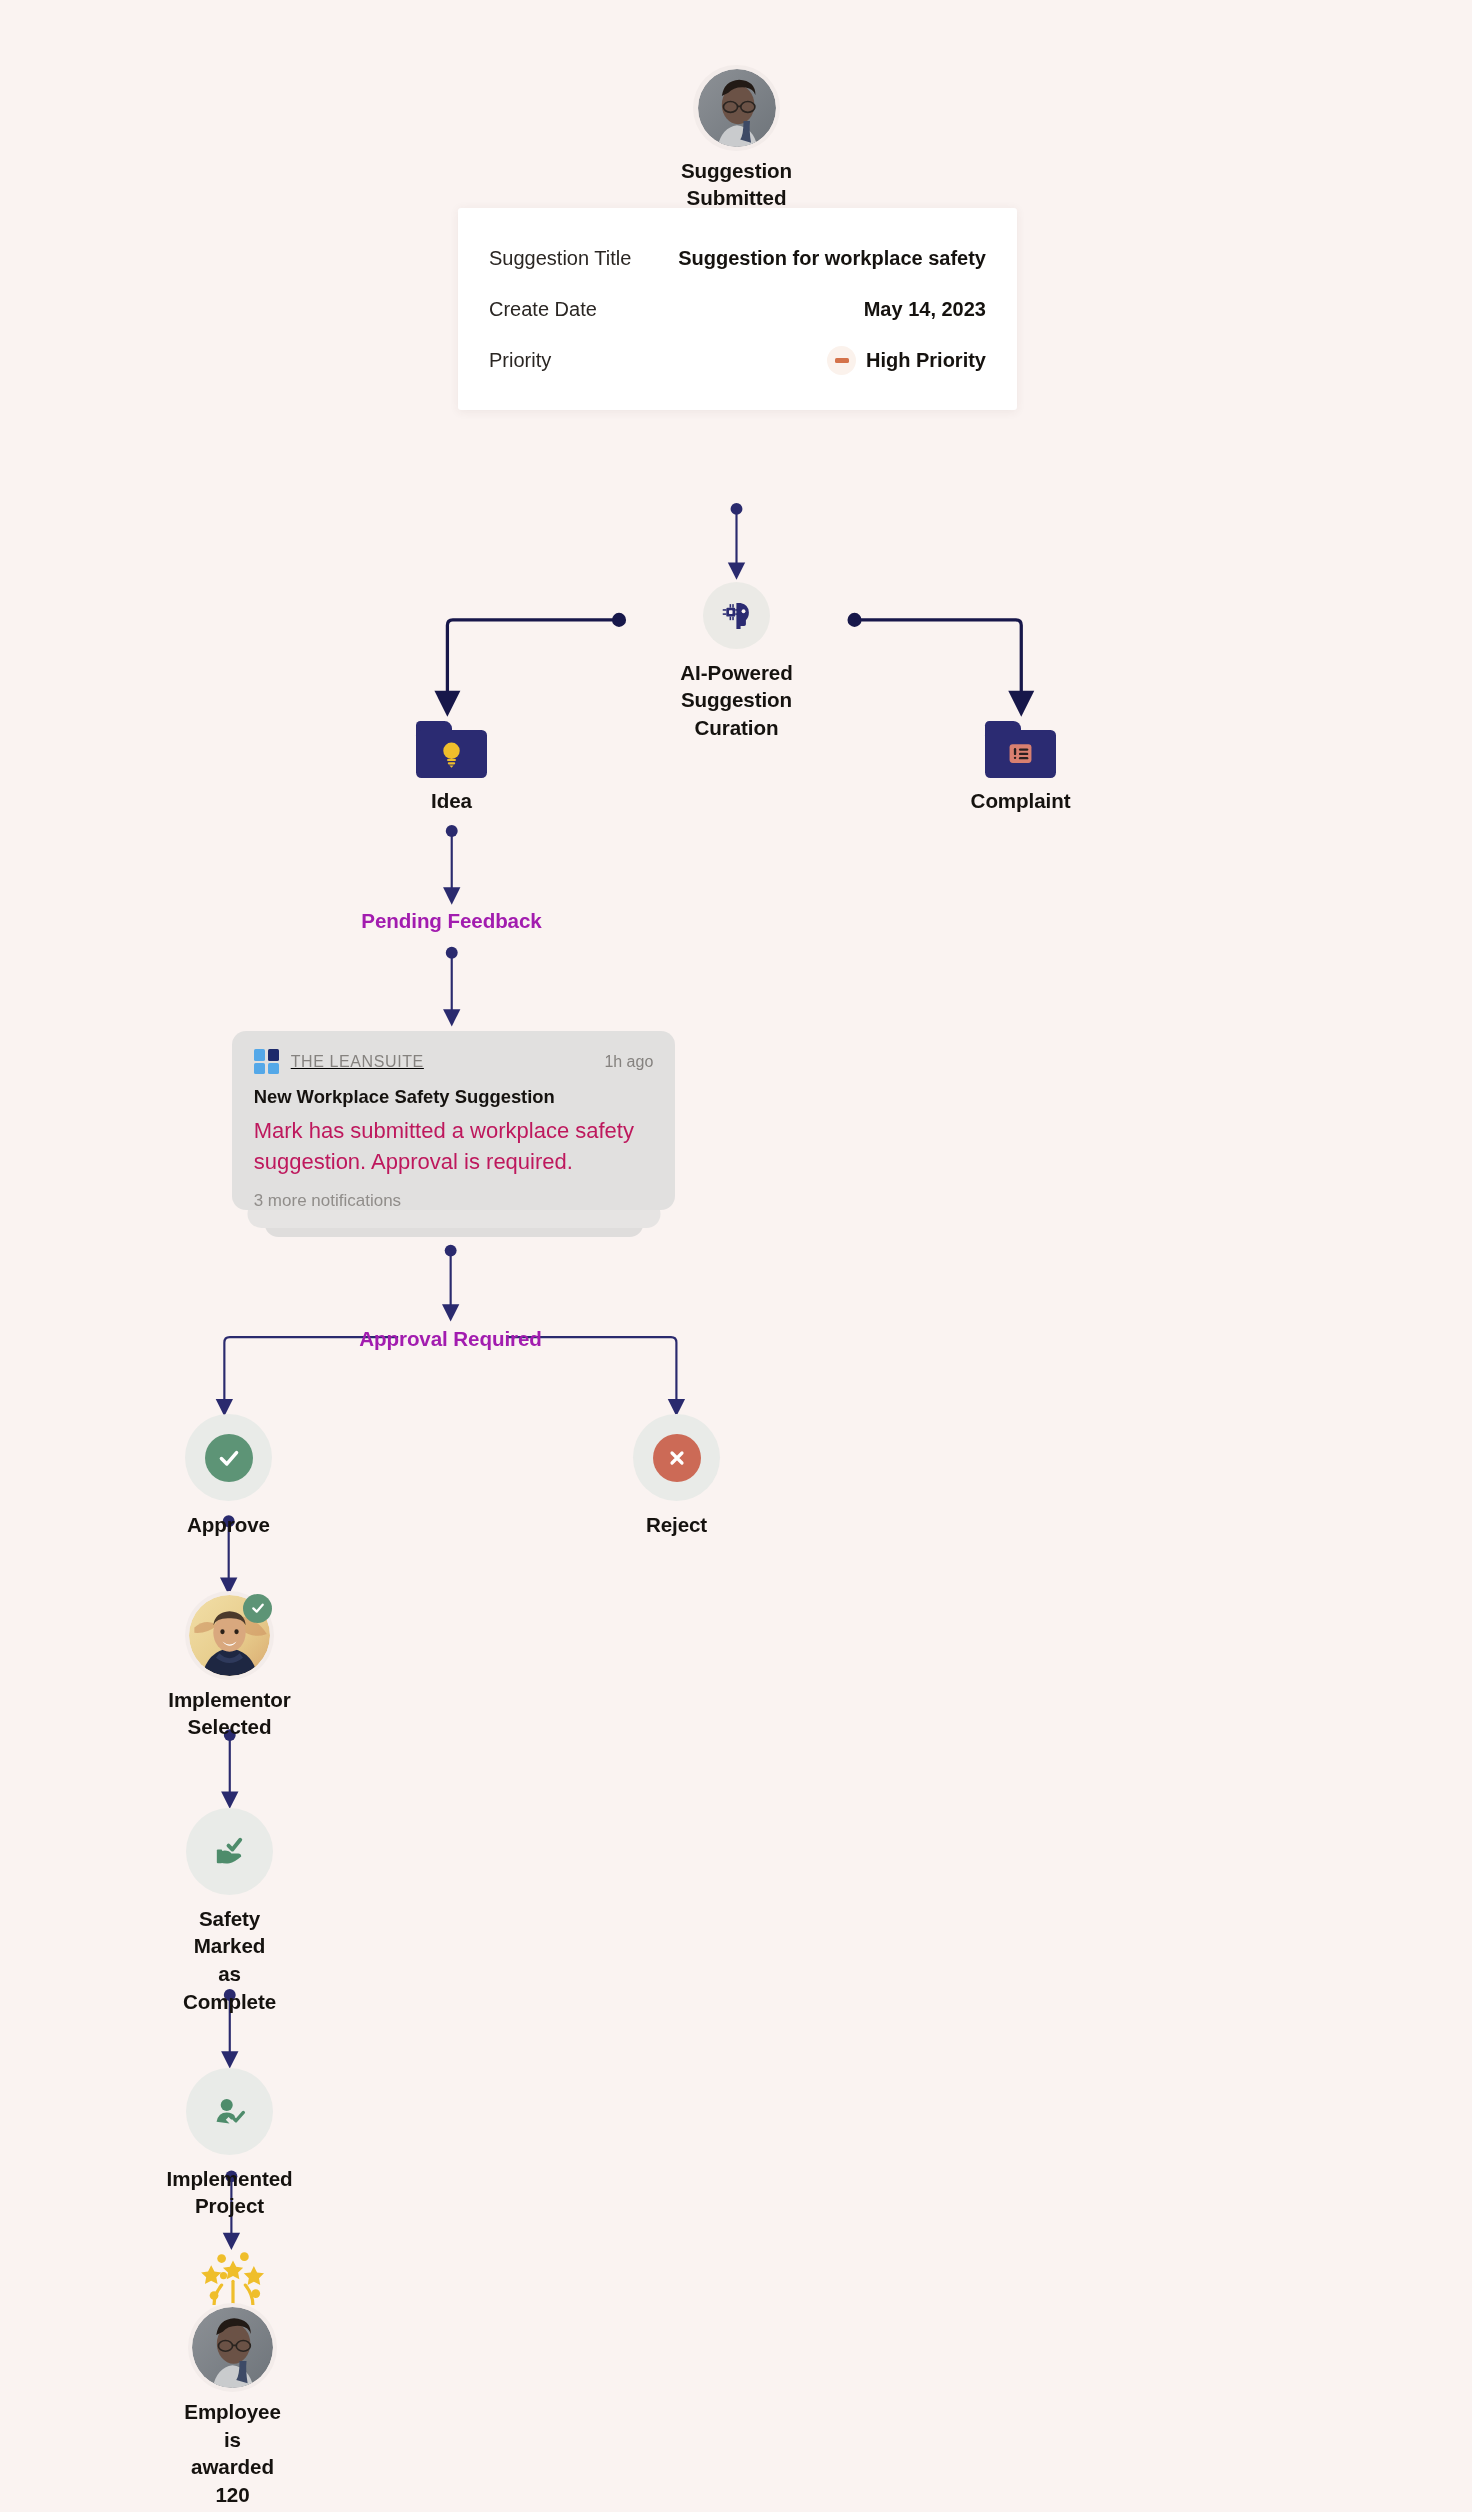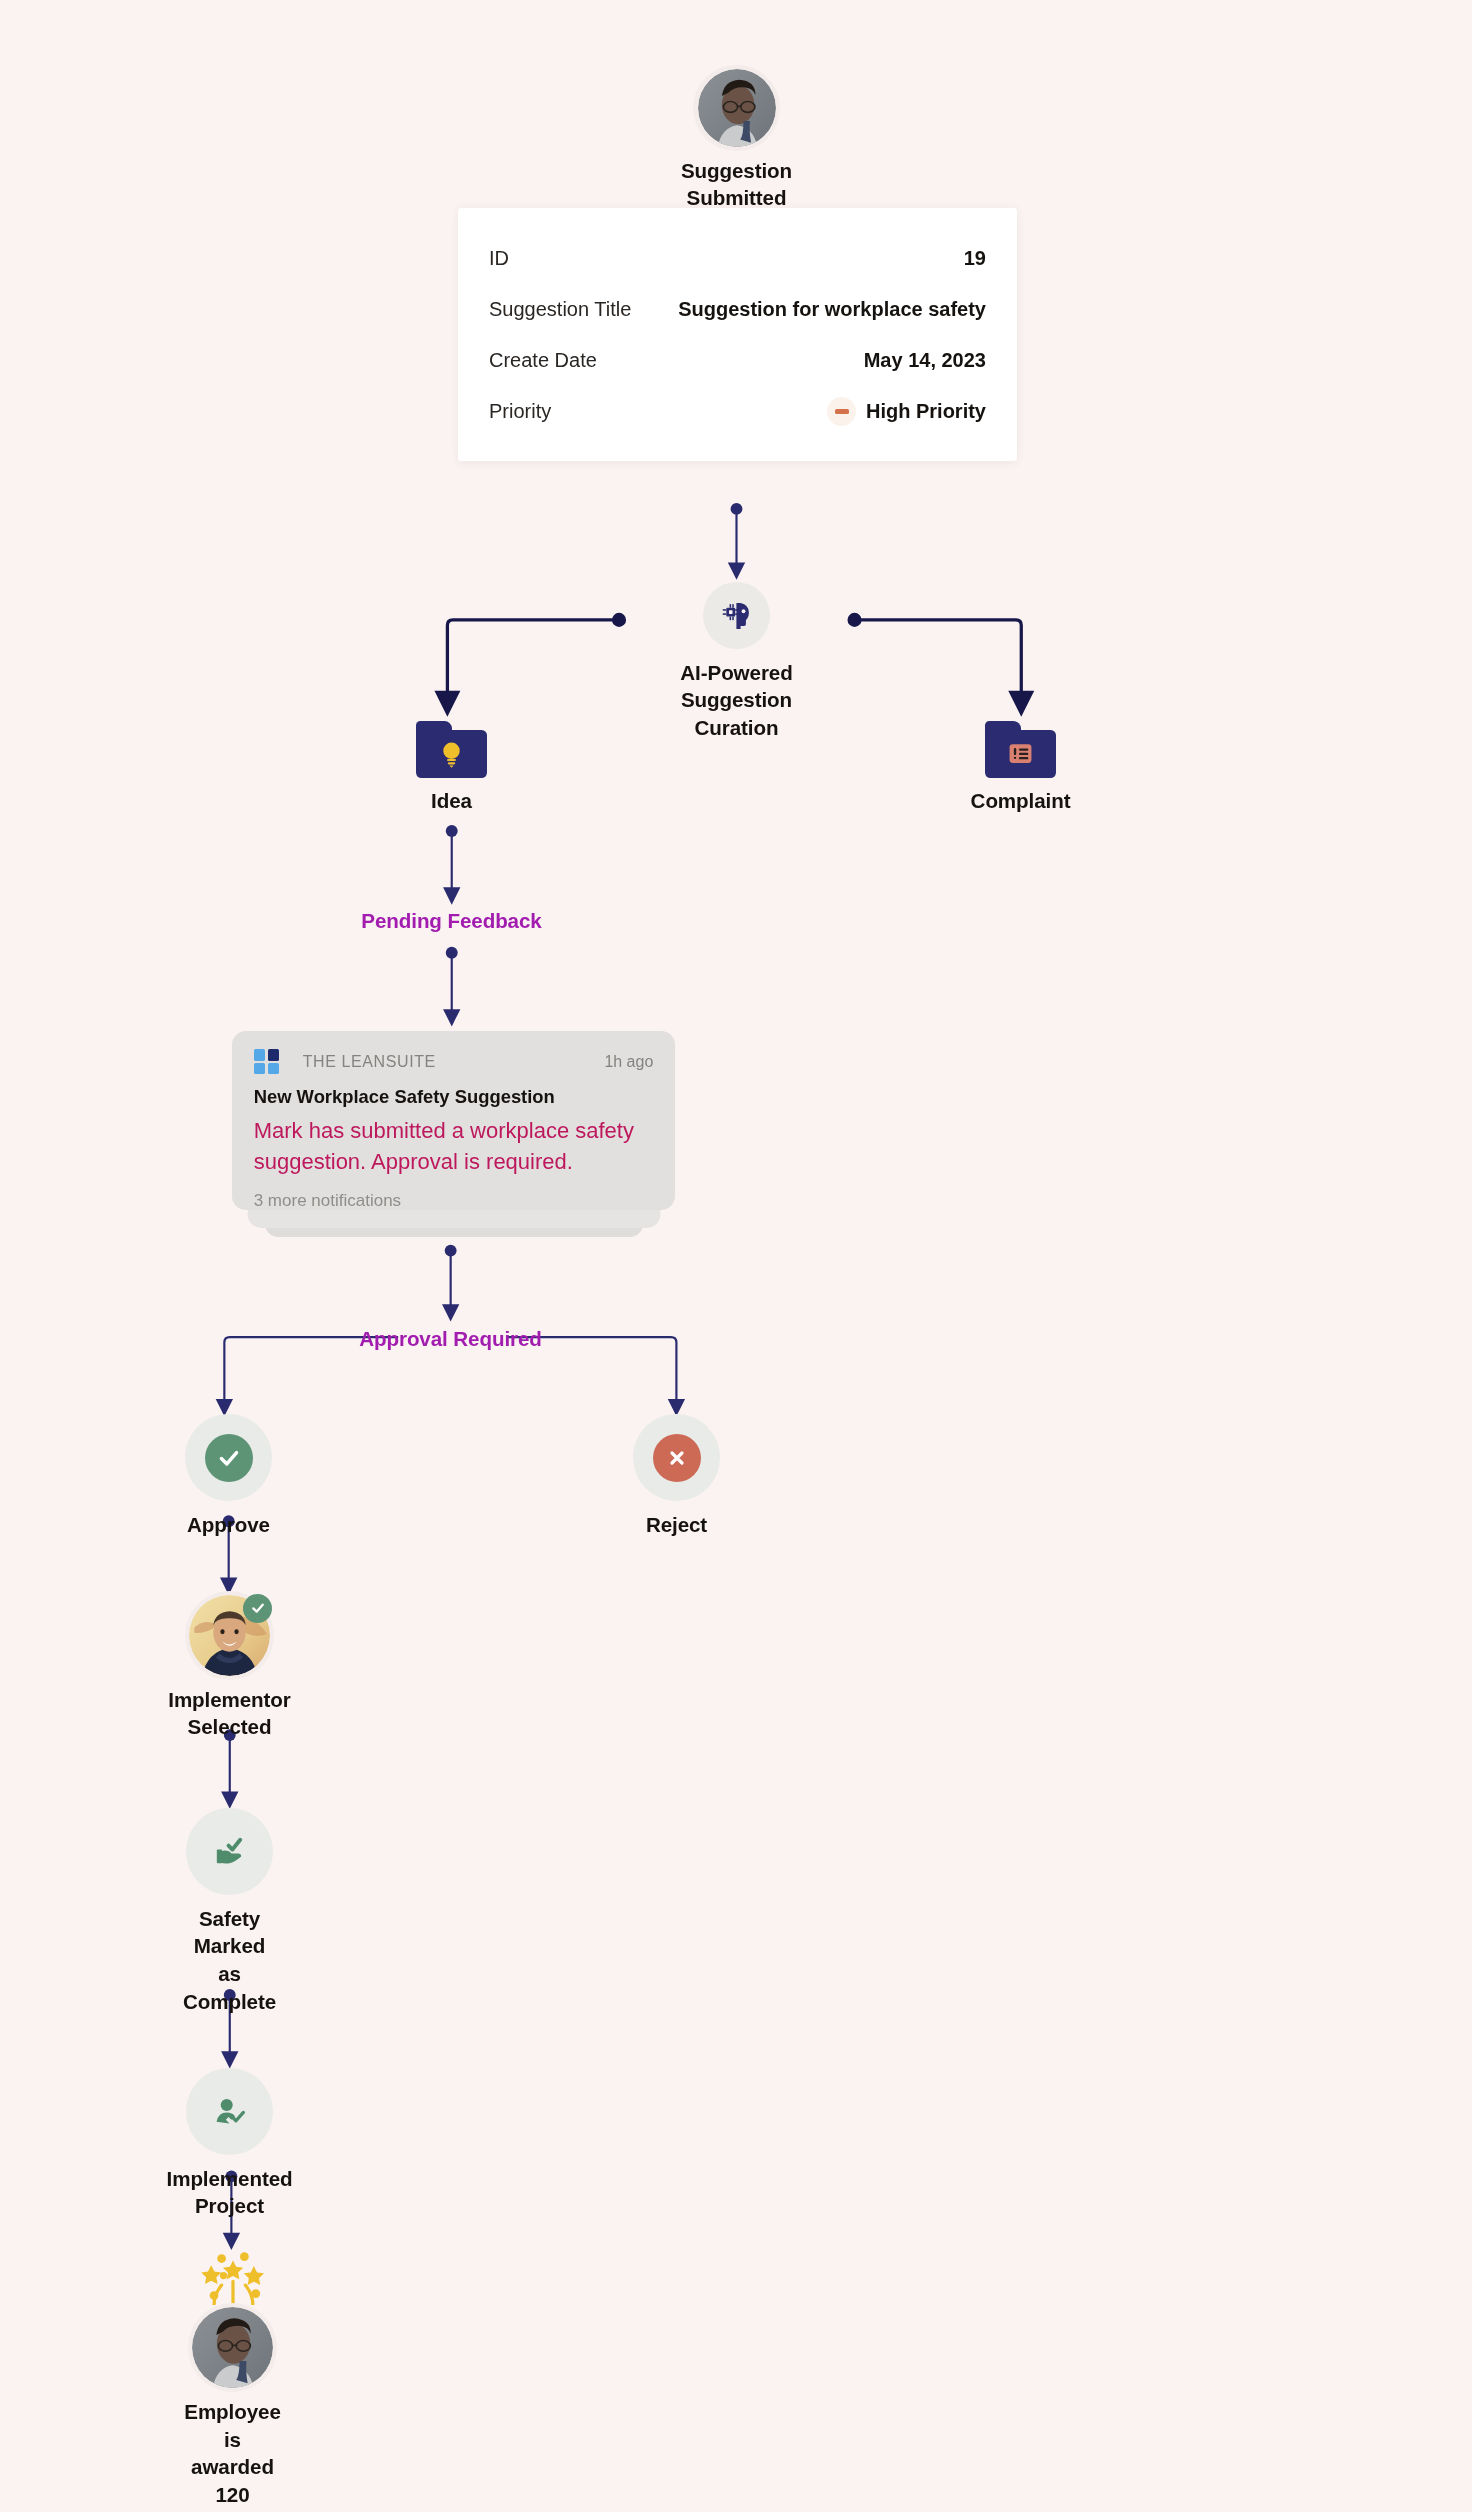--- a/index.html
+++ b/index.html
@@ -56,21 +56,21 @@
   .notif-wrap{position:absolute;}
   .notif-stack2,.notif-stack1{
     position:absolute;left:50%;transform:translateX(-50%);
     border-radius:14px;background:#E4E2E1;
   }
   .notif-card{
     position:relative;background:#E1E0DF;border-radius:14px;
     padding:18.4px 21.7px 16px 21.7px;box-sizing:border-box;
   }
   .notif-head{display:flex;align-items:center;justify-content:space-between;margin-bottom:12px;}
-  .notif-brandbox{display:flex;align-items:center;gap:24px;}
+  .notif-brandbox{display:flex;align-items:center;gap:12px;text-decoration:underline;}
   .logo-grid{
     width:25px;height:25px;display:grid;grid-template-columns:1fr 1fr;grid-template-rows:1fr 1fr;
     gap:2.7px;
   }
   .logo-grid i{display:block;border-radius:1.6px;background:#54A8E8;}
   .logo-grid i.dark{background:#1D2A6B;}
   .notif-brand{font-size:16px;color:#85827F;letter-spacing:0.6px;font-weight:400;}
   .notif-time{font-size:16px;color:#85827F;font-weight:400;margin-left:32px;}
   .notif-title{font-size:18.4px;font-weight:700;color:#15120F;margin-bottom:6.5px;}
   .notif-body{font-size:22px;color:#be185d;line-height:1.42;font-weight:400;}
@@ -171,24 +171,20 @@
             <line x1="73" y1="69" x2="79" y2="69" stroke="#2A2420" stroke-width="3"></line>
           </g>
         </svg>
       </div>
     </div>
     <div class="node-label">Suggestion Submitted</div>
   </div>
 
   <div class="detail-card" style="left:458px;top:208px;width:559px;">
 
-    <div class="detail-row">
-      <span class="detail-key">ID</span>
-      <span class="detail-val">19</span>
-    </div>
 
     <div class="detail-row">
       <span class="detail-key">Suggestion Title</span>
       <span class="detail-val">Suggestion for workplace safety</span>
     </div>
 
 
     <div class="detail-row">
       <span class="detail-key">Create Date</span>
       <span class="detail-val">May 14, 2023</span>

